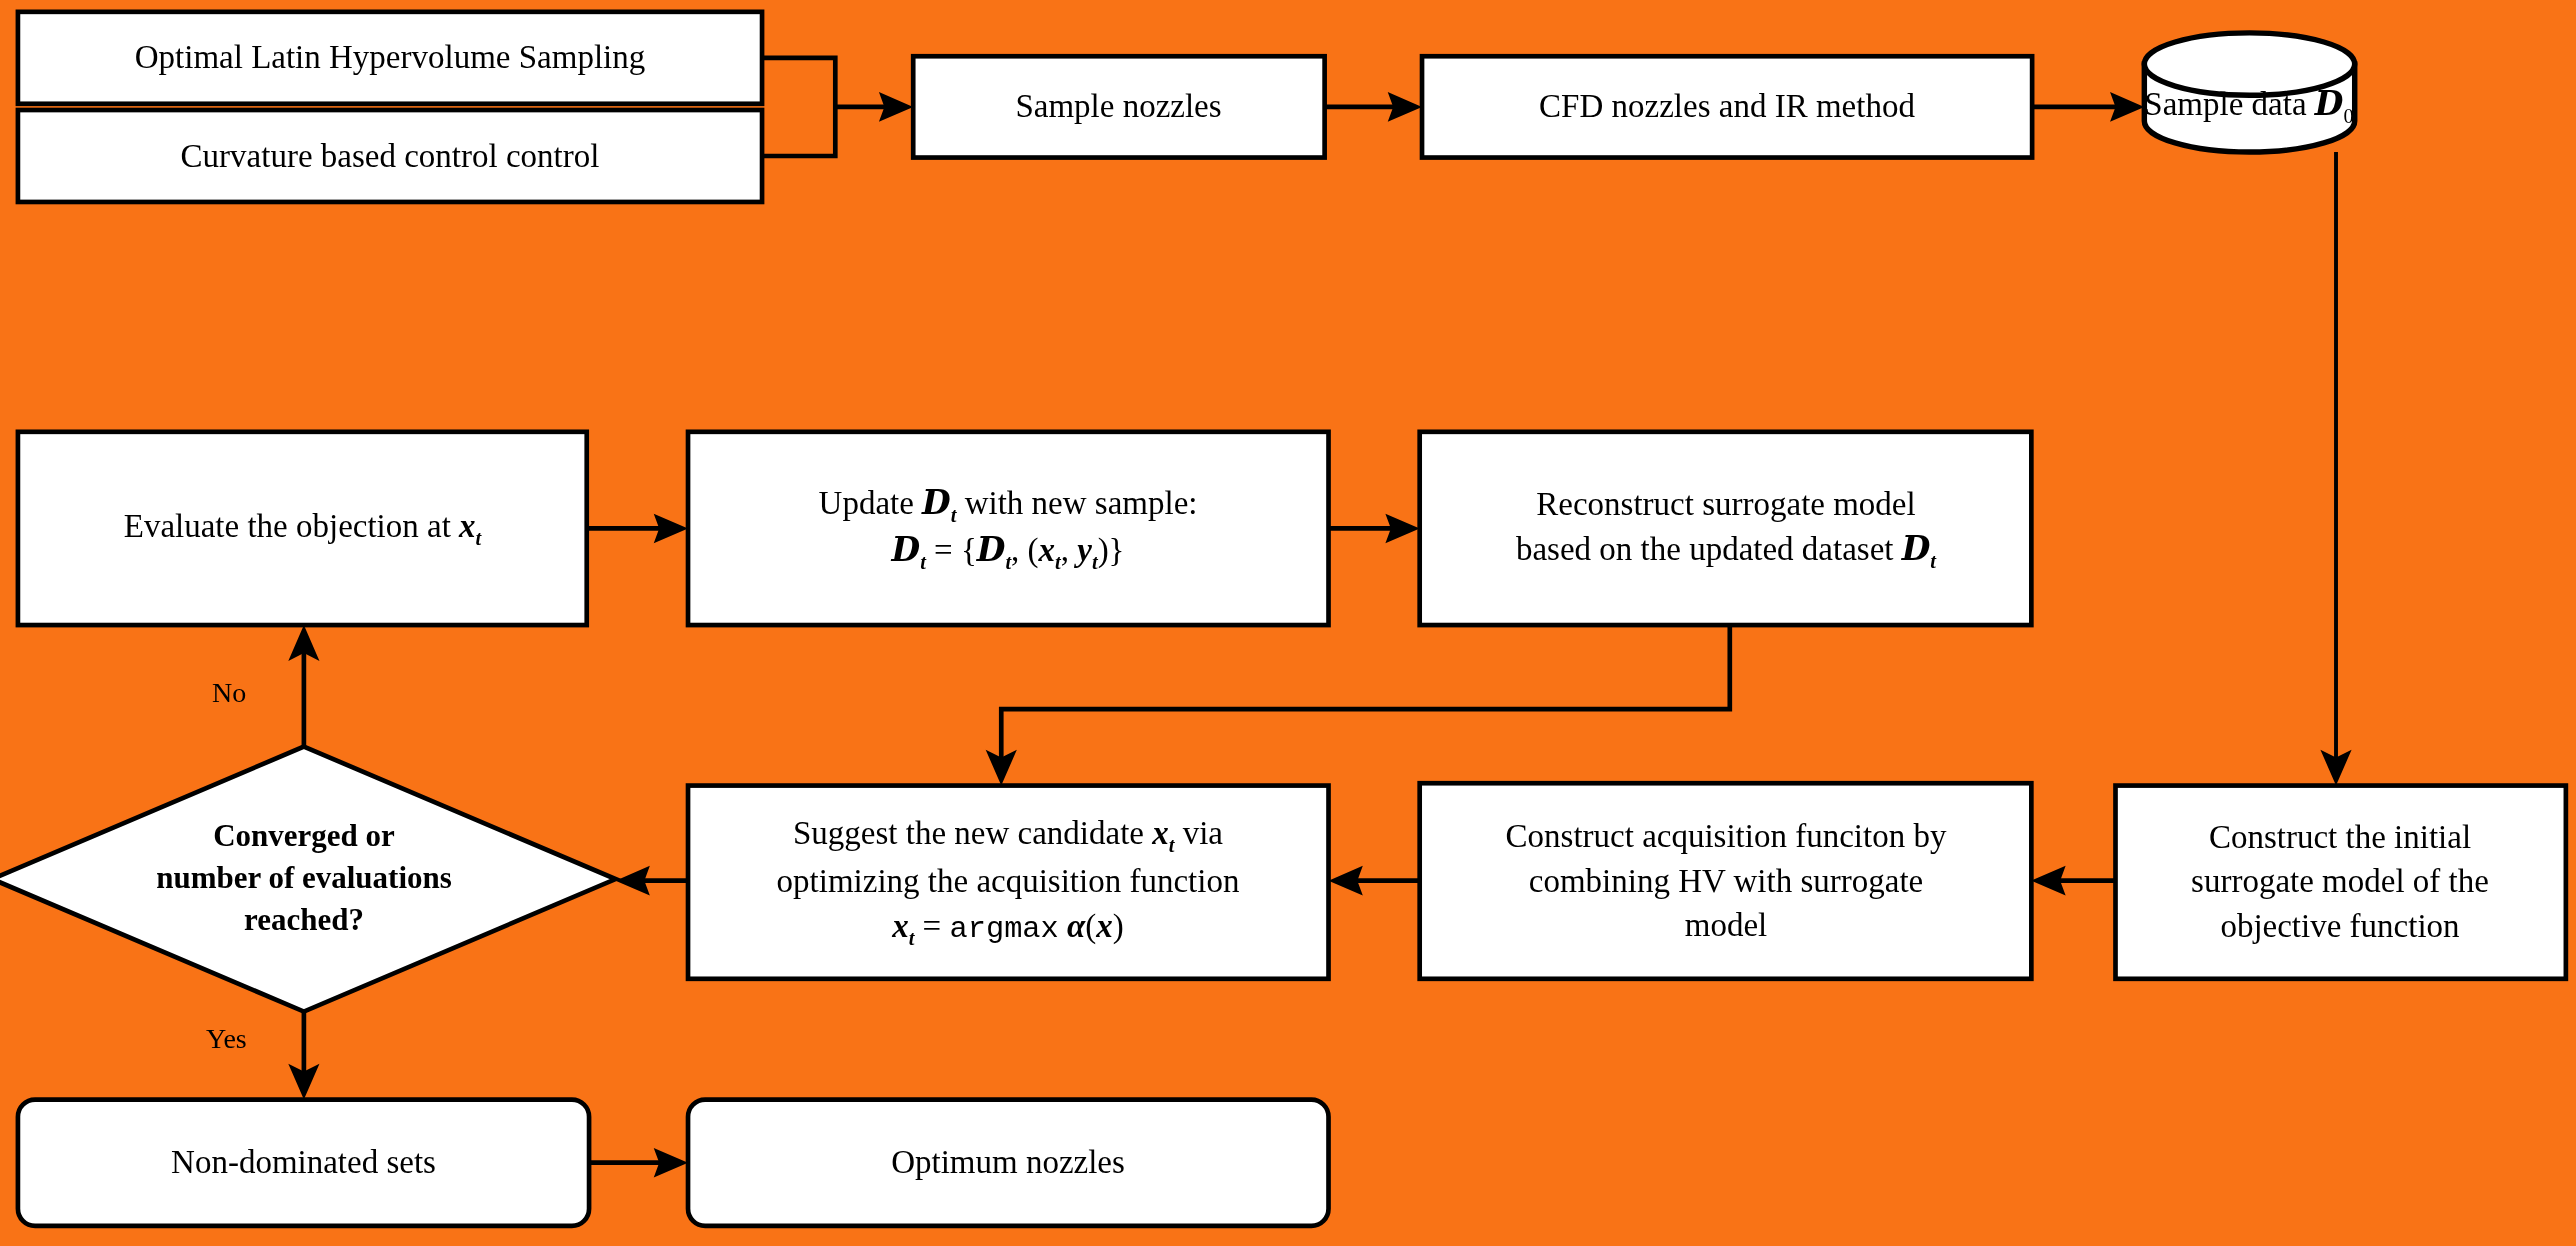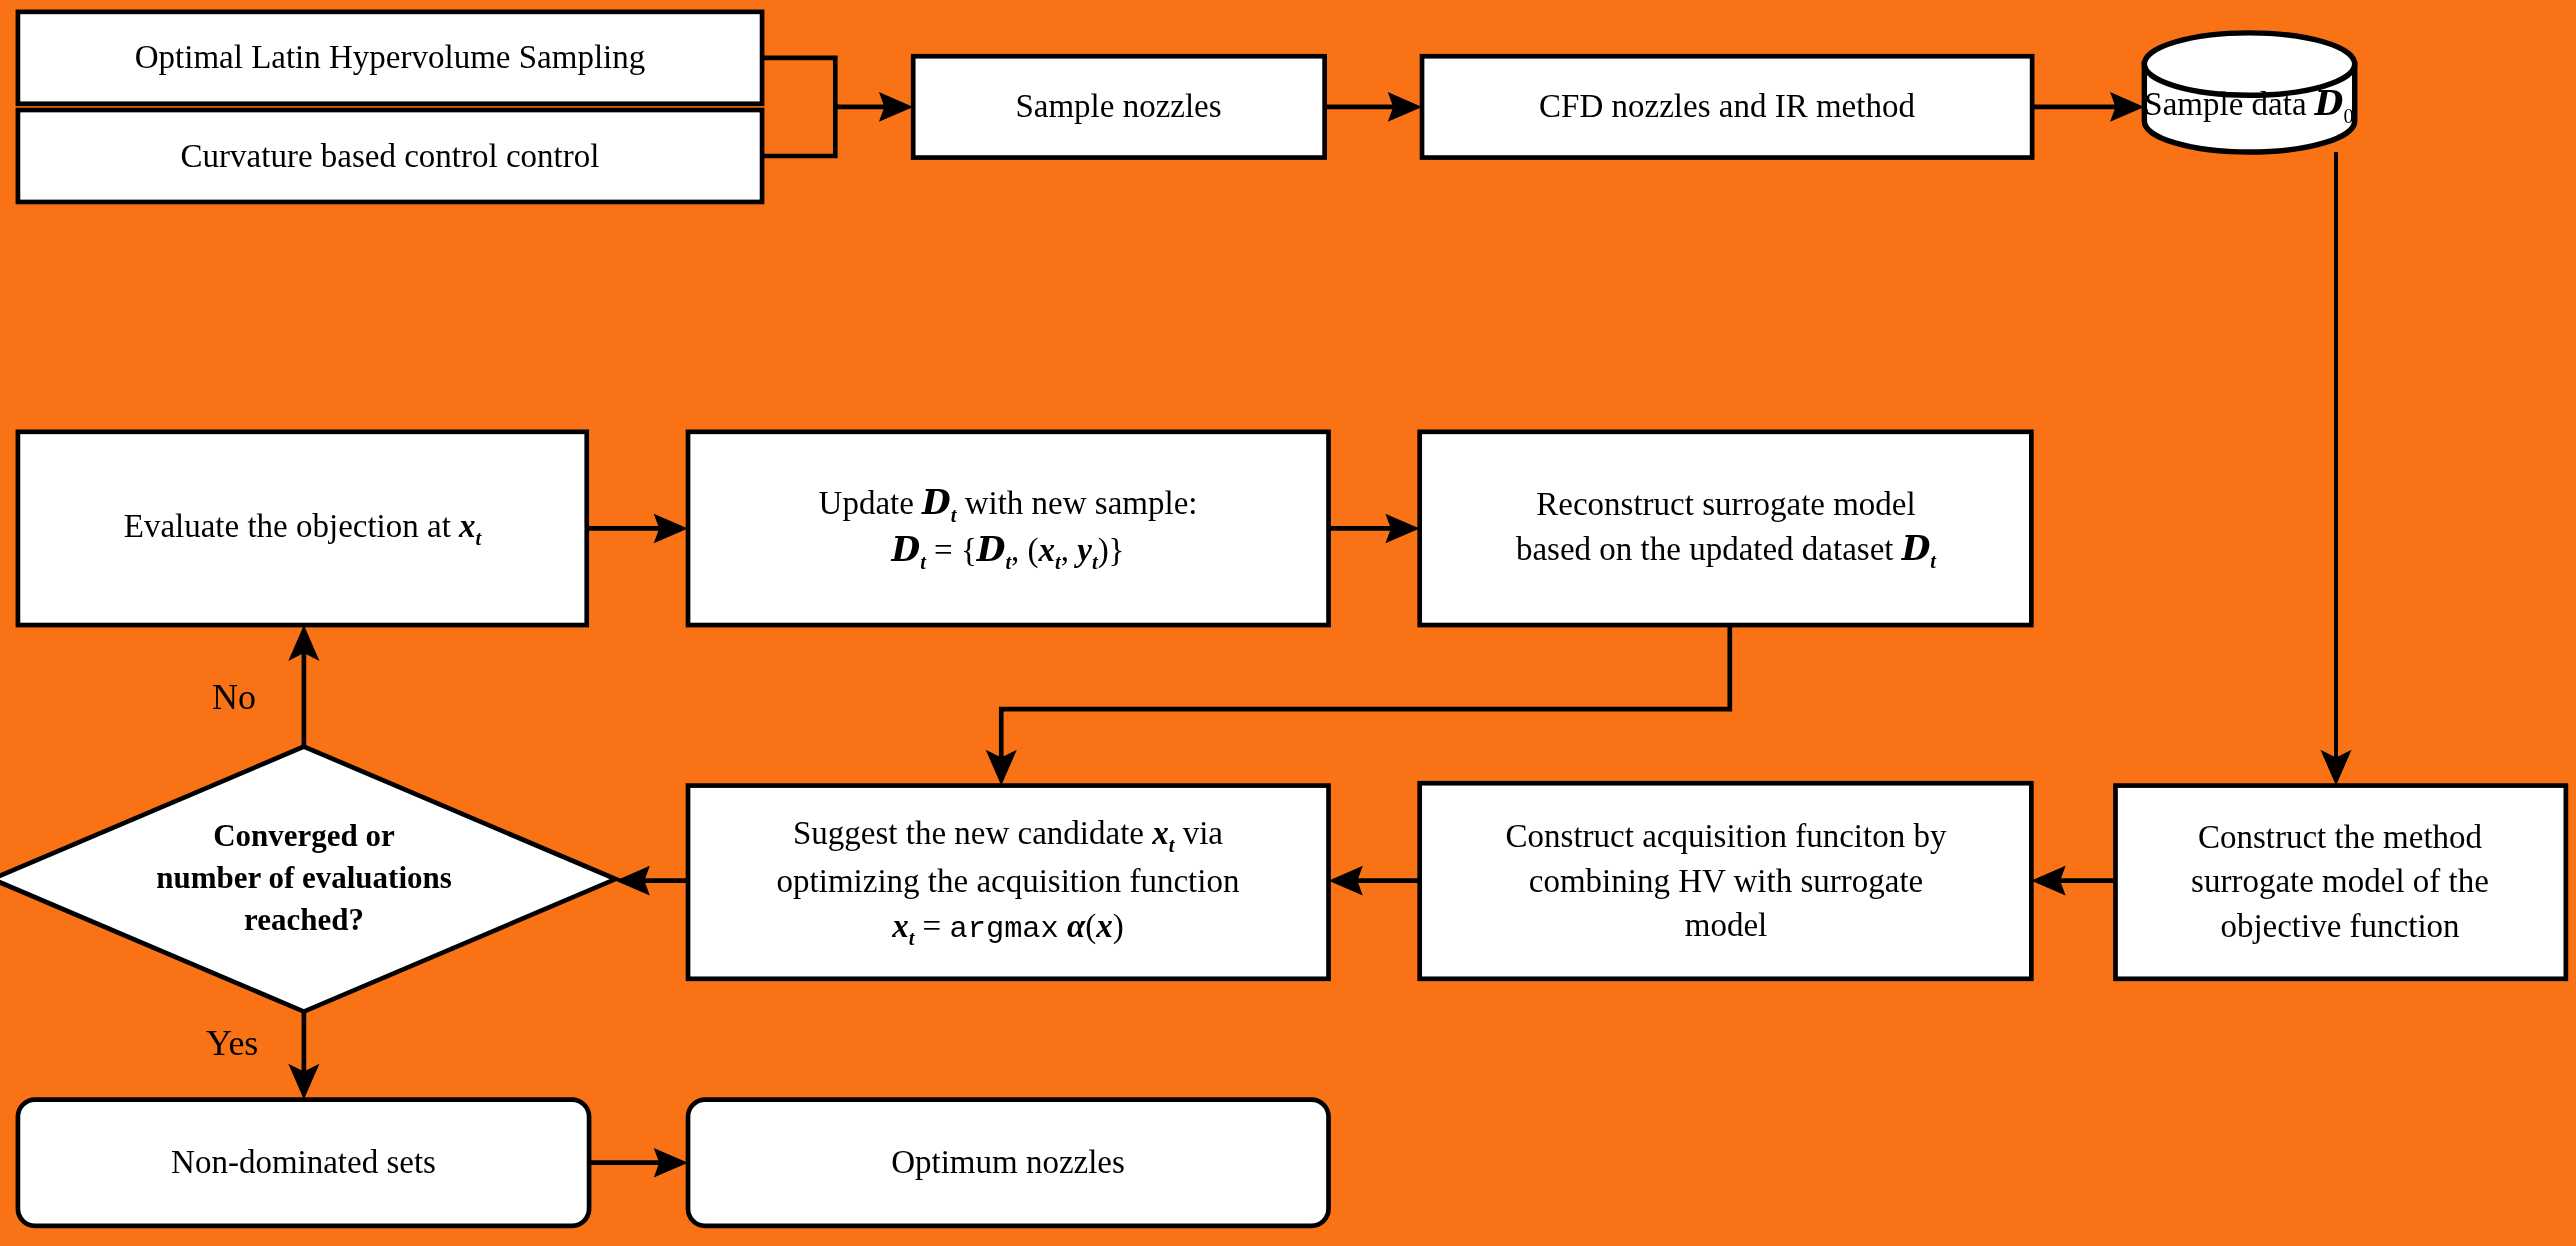--- a/index.html
+++ b/index.html
@@ -73,21 +73,21 @@
     pointer-events: none;
     white-space: nowrap;
   }
   .node-text .inner {
     width: 100%;
   }
   .edge-label {
     position: absolute;
     color: #000000;
     font-family: "Liberation Serif", "DejaVu Serif", serif;
-    font-size: 36px;
+    font-size: 28px;
     line-height: 1;
     white-space: nowrap;
   }
   .mcal {
     font-family: "DejaVu Serif", "Liberation Serif", serif;
     font-style: italic;
     font-weight: 600;
   }
   .mbi {
     font-style: italic;
@@ -247,21 +247,21 @@
   <div class="node-text" style="left:1420px; top:783px; width:612px; height:196px;">
     <span class="inner">
       <span>Construct acquisition funciton by</span>
       <span class="fml">combining HV with surrogate</span>
       <span class="fml">model</span>
     </span>
   </div>
 
   <div class="node-text" style="left:2115px; top:785px; width:450px; height:193px;">
     <span class="inner">
-      <span>Construct the method</span>
+      <span>Construct the initial</span>
       <span class="fml">surrogate model of the</span>
       <span class="fml">objective function</span>
     </span>
   </div>
 
   <div class="node-text" style="left:18px; top:1099px; width:571px; height:126px;justify-content:flex-end;">
     <span class="inner">Non-dominated sets</span>
   </div>
 
   <div class="node-text" style="left:688px; top:1099px; width:640px; height:126px;">

